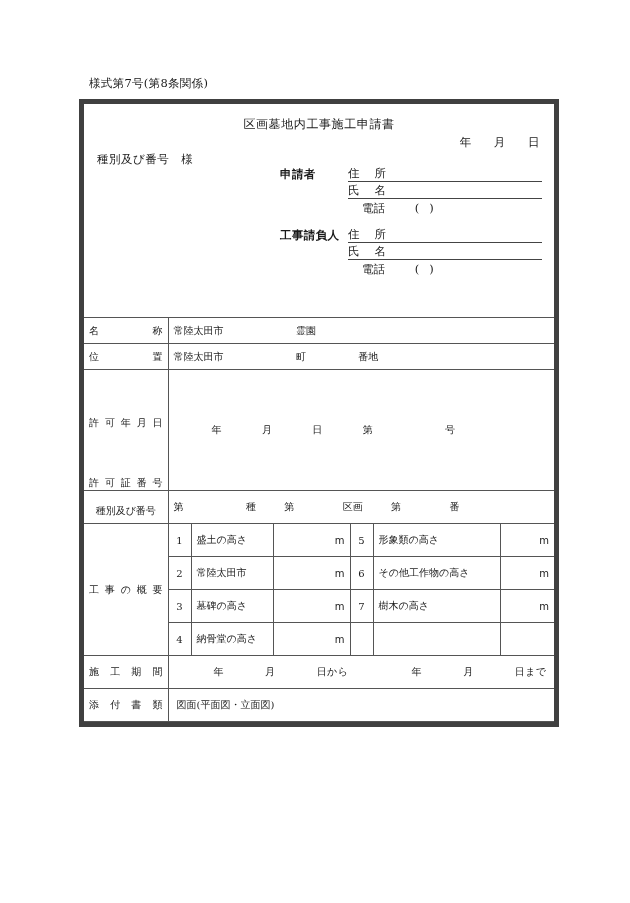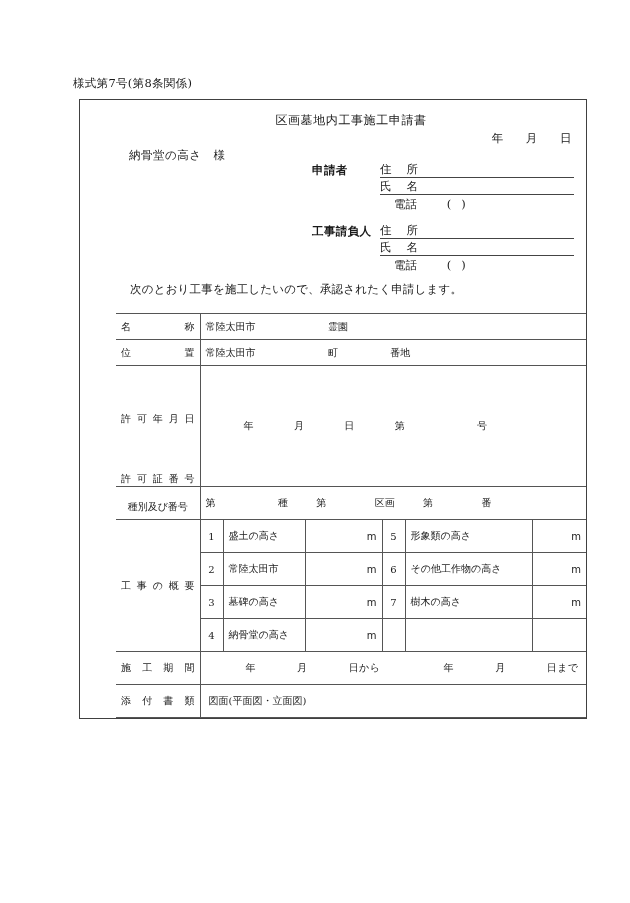--- a/index.html
+++ b/index.html
@@ -12,37 +12,36 @@
     height: 903px;
     font-family: "DejaVu Serif", "Liberation Serif", serif;
     color: #1a1a1a;
     position: relative;
     overflow: hidden;
   }
 
   
   .form-no {
     position: absolute;
-    left: 73px;
+    left: 89px;
     top: 76px;
     font-size: 11.5px;
     letter-spacing: .3px;
     white-space: nowrap;
   }
 
   
   .frame {
     position: absolute;
     left: 79px;
     top: 99px;
     width: 470px;
-    border: 1px solid #404040;
+    border: 5px solid #404040;
     box-sizing: content-box;
     background: #fff;
-    padding-left: 36px;
   }
 
   
   .header {
     position: relative;
     height: 213px;
   }
   .doc-title {
     position: absolute;
     left: 0; right: 0;
@@ -188,21 +187,21 @@
   <div class="header">
 
     <div class="doc-title">区画墓地内工事施工申請書</div>
 
     <div class="date-line">
       <span class="g">年</span>
       <span class="g">月</span>
       <span>日</span>
     </div>
 
-    <div class="addressee">納骨堂の高さ　様</div>
+    <div class="addressee">種別及び番号　様</div>
 
     <div class="party applicant">
       <div class="party-row">
         <div class="party-name">申請者</div>
         <div class="party-field">
           <span class="lbl">住　所</span>
         </div>
       </div>
       <div class="party-row">
         <div class="party-name"></div>
@@ -234,21 +233,20 @@
       </div>
       <div class="party-row">
         <div class="party-name"></div>
         <div class="party-tel">
           <span>電話</span>
           <span class="paren">(</span><span>)</span>
         </div>
       </div>
     </div>
 
-    <div class="statement">次のとおり工事を施工したいので、承認されたく申請します。</div>
   </div>
 
   <table class="form">
     <colgroup>
       <col style="width:84px">
       <col style="width:23px">
       <col style="width:82px">
       <col style="width:77px">
       <col style="width:23px">
       <col style="width:127px">

